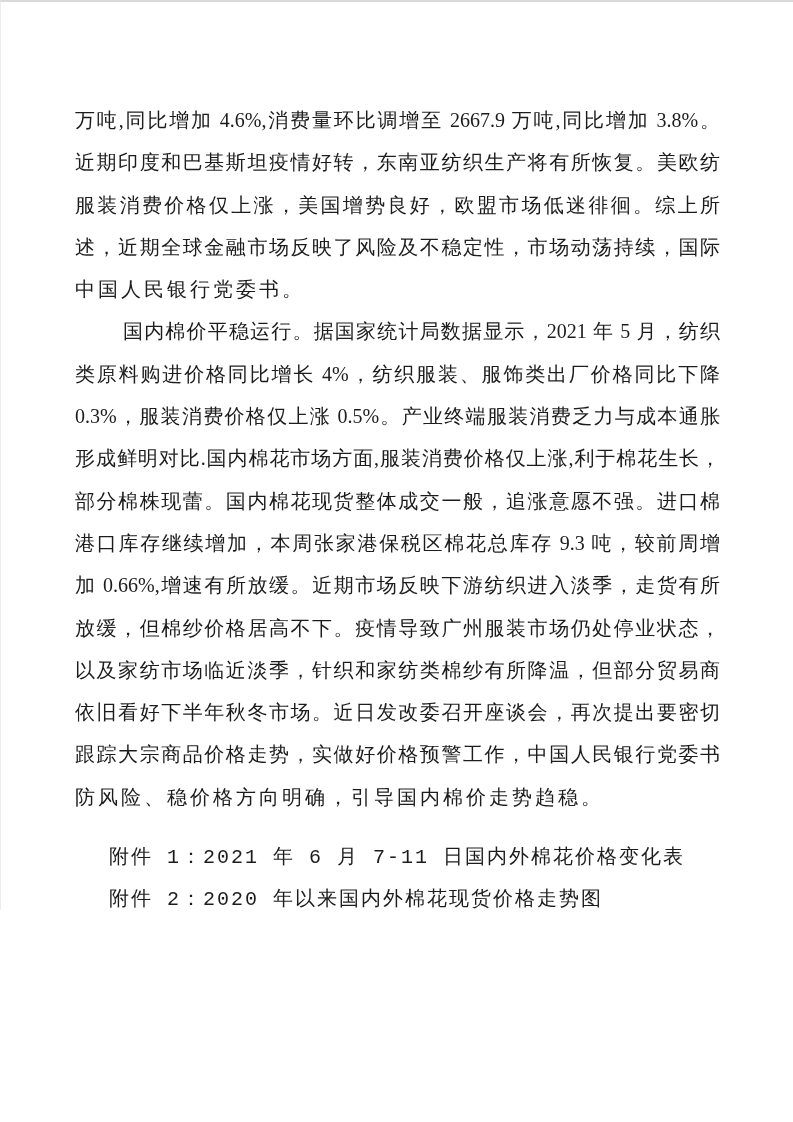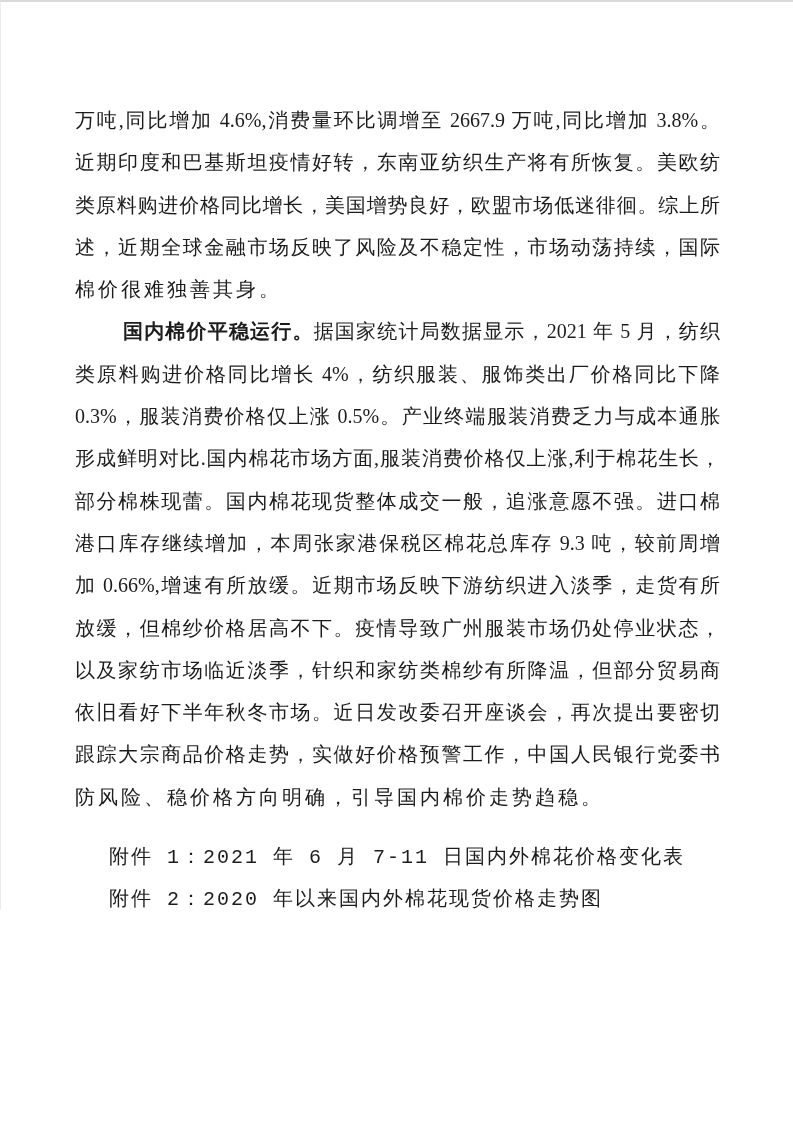--- a/index.html
+++ b/index.html
@@ -40,21 +40,21 @@
   }
   .ln.end {
     text-align: left;
     text-align-last: left;
     letter-spacing: 3px;
   }
   .indent2 {
     text-indent: 48px;
   }
   .bold-lead {
-    font-weight: bold;
+    font-weight: normal;
   }
   .attachments {
     margin-top: 19px;
     margin-left: 34px;
     font-family: Liberation Mono, monospace;
   }
   .attachment-line {
     display: block;
     font-size: 20px;
     line-height: 42.3px;
@@ -64,23 +64,23 @@
 </style>
 </head>
 <body>
 
 <div class="page">
   <div class="content">
 
     <div class="para">
       <span class="ln">万吨,同比增加 4.6%,消费量环比调增至 2667.9 万吨,同比增加 3.8%。</span>
       <span class="ln">近期印度和巴基斯坦疫情好转，东南亚纺织生产将有所恢复。美欧纺</span>
-      <span class="ln">类原料购进价格同比增长，美国增势良好，欧盟市场低迷徘徊。综上所</span>
+      <span class="ln">服装消费价格仅上涨，美国增势良好，欧盟市场低迷徘徊。综上所</span>
       <span class="ln">述，近期全球金融市场反映了风险及不稳定性，市场动荡持续，国际</span>
-      <span class="ln end">棉价很难独善其身。</span>
+      <span class="ln end">中国人民银行党委书。</span>
     </div>
 
     <div class="para">
       <span class="ln indent2">
         <b class="bold-lead">国内棉价平稳运行。</b><span>据国家统计局数据显示，2021 年 5 月，纺织</span>
       </span>
       <span class="ln">类原料购进价格同比增长 4%，纺织服装、服饰类出厂价格同比下降</span>
       <span class="ln">0.3%，服装消费价格仅上涨 0.5%。产业终端服装消费乏力与成本通胀</span>
       <span class="ln">形成鲜明对比.国内棉花市场方面,服装消费价格仅上涨,利于棉花生长，</span>
       <span class="ln">部分棉株现蕾。国内棉花现货整体成交一般，追涨意愿不强。进口棉</span>

